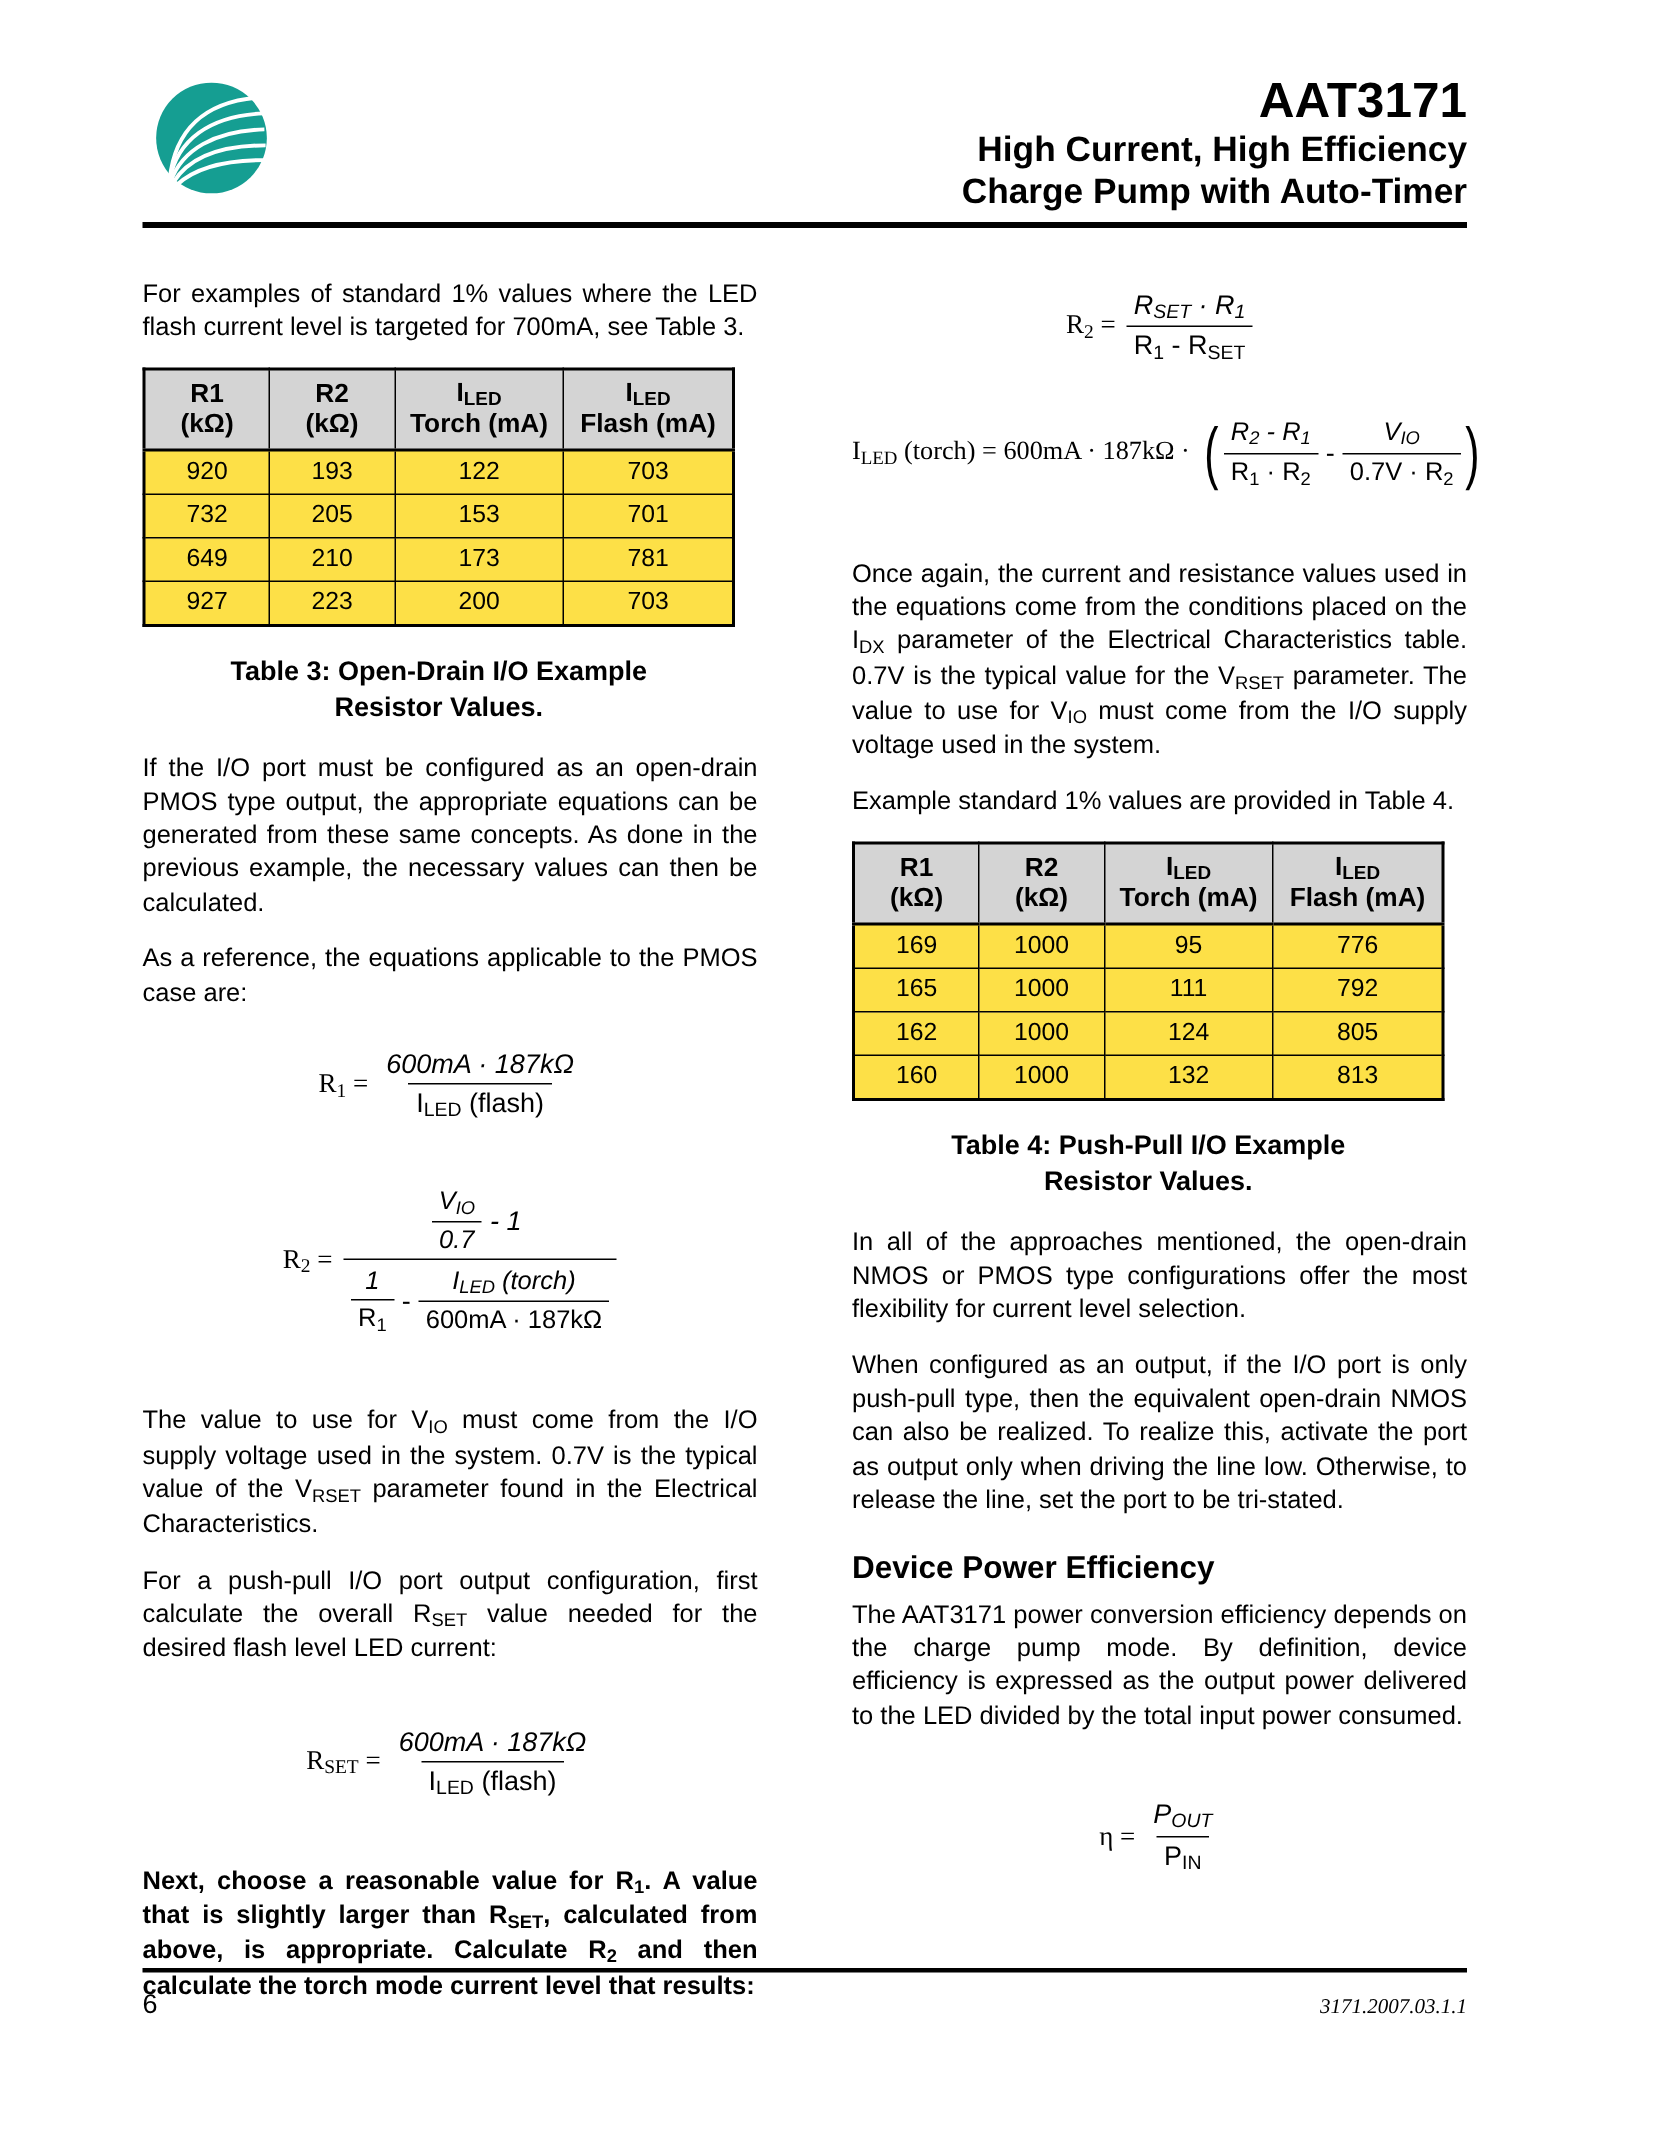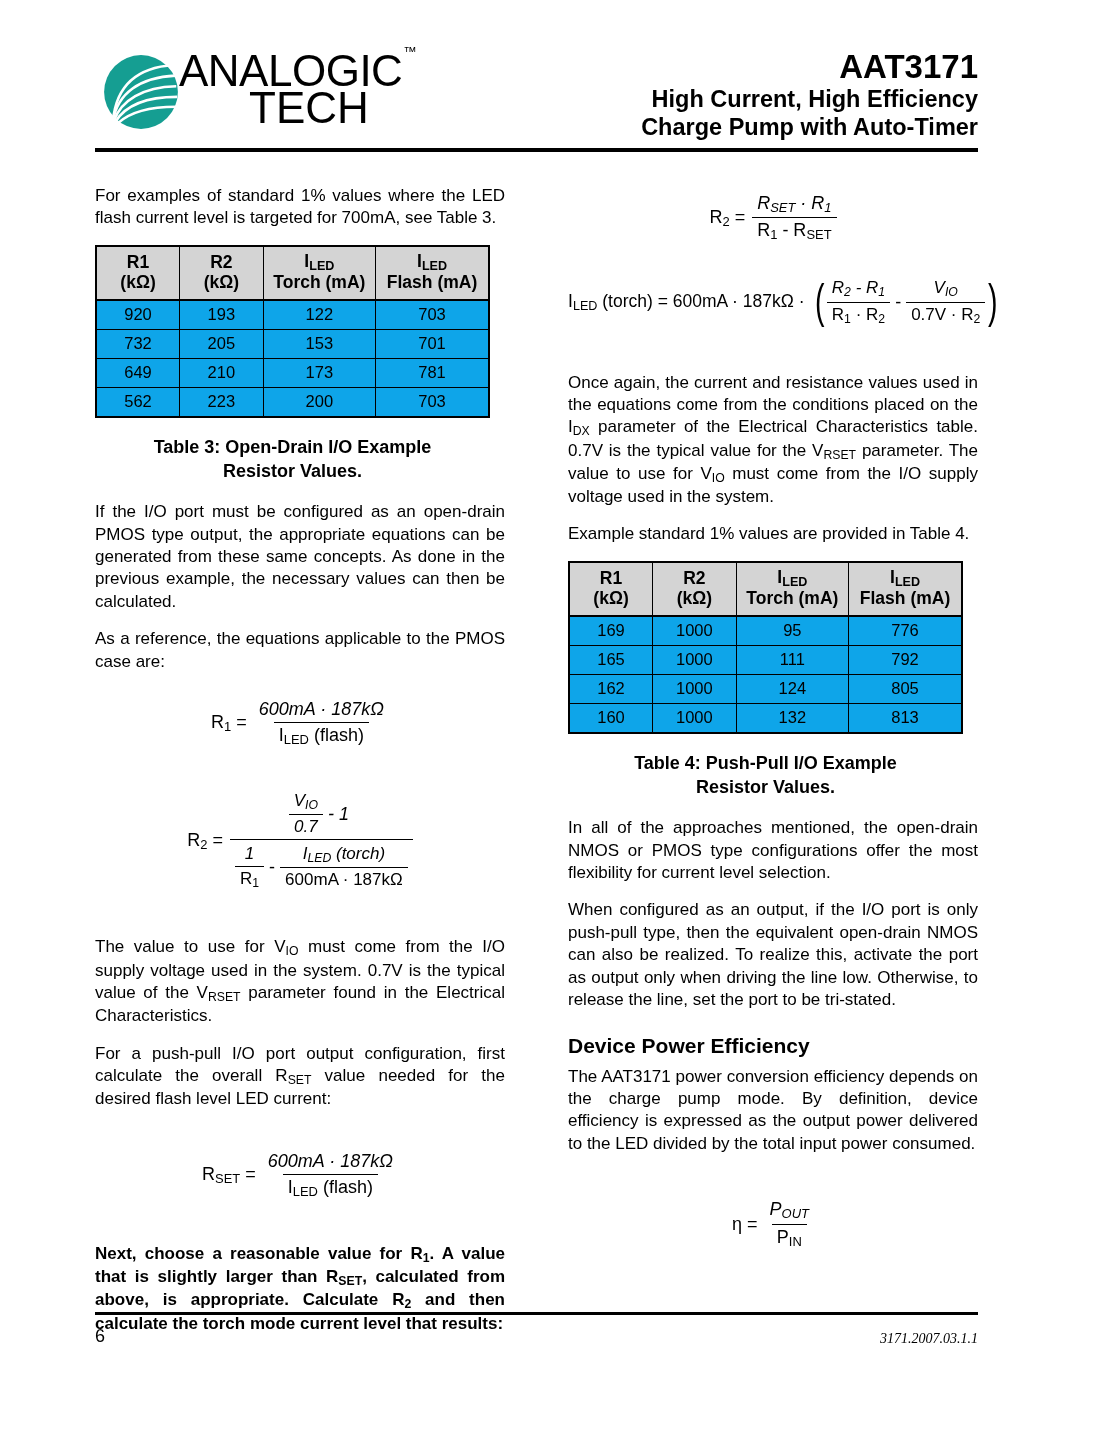--- a/index.html
+++ b/index.html
@@ -125,21 +125,21 @@
   table.rtable thead th {
     background: #d4d4d4;
     font-weight: bold;
     font-size: 17.5px;
     padding: 5px 2px 6px 2px;
     line-height: 1.14;
     border-bottom: 2.5px solid #000;
   }
   table.rtable tbody td {
     padding: 4px 2px 5px 2px;
-    background: #0ea5e9;
+    background: #fde047;
   }
   table.rtable col.c1 { width: 84px; }
   table.rtable col.c2 { width: 84px; }
   table.rtable col.c3 { width: 113px; }
   table.rtable col.c4 { width: 114px; }
 
   .table-caption {
     font-size: 18px;
     font-weight: bold;
     text-align: center;
@@ -155,21 +155,21 @@
   }
 
   
   .eq {
     font-size: 18px;
     display: flex;
     align-items: center;
     justify-content: center;
     margin: 26px 0 26px 0;
   }
-  .eq .lhs { margin-right: 7px; white-space: nowrap; }
+  .eq .lhs { margin-right: 7px; white-space: nowrap; font-family: Liberation Serif, serif; }
   .frac {
     display: inline-flex;
     flex-direction: column;
     align-items: center;
     vertical-align: middle;
   }
   .frac .num {
     padding: 0 5px 2px 5px;
     white-space: nowrap;
     font-style: italic;
@@ -220,24 +220,20 @@
       <svg class="logo-mark" viewBox="0 0 100 100">
         <circle cx="50" cy="50" r="45" fill="#159e92"></circle>
         <g stroke="#ffffff" stroke-width="3.2" fill="none">
           <path d="M16 84 C 20 44, 44 20, 90 17"></path>
           <path d="M16 84 C 22 52, 48 32, 92 30"></path>
           <path d="M17 85 C 26 60, 52 44, 93 43"></path>
           <path d="M19 86 C 31 67, 56 56, 94 56"></path>
           <path d="M22 88 C 37 74, 60 68, 93 68"></path>
         </g>
       </svg>
-      <div class="logo-text">
-        <span class="logo-line1"><span>ANALOGIC</span><span class="logo-tm">™</span></span>
-        <span class="logo-line2">TECH</span>
-      </div>
     </div>
 
     <div class="header-titles">
       <div class="part-number">AAT3171</div>
       <div class="header-sub">High Current, High Efficiency</div>
       <div class="header-sub">Charge Pump with Auto-Timer</div>
     </div>
   </div>
   <div class="header-rule"></div>
 
@@ -281,21 +277,21 @@
           <td>153</td>
           <td>701</td>
         </tr>
         <tr>
           <td>649</td>
           <td>210</td>
           <td>173</td>
           <td>781</td>
         </tr>
         <tr>
-          <td>562</td>
+          <td>927</td>
           <td>223</td>
           <td>200</td>
           <td>703</td>
         </tr>
       </tbody>
     </table>
 
     <div class="table-caption">
       <div>Table 3: Open-Drain I/O Example</div>
       <div>Resistor Values.</div>

